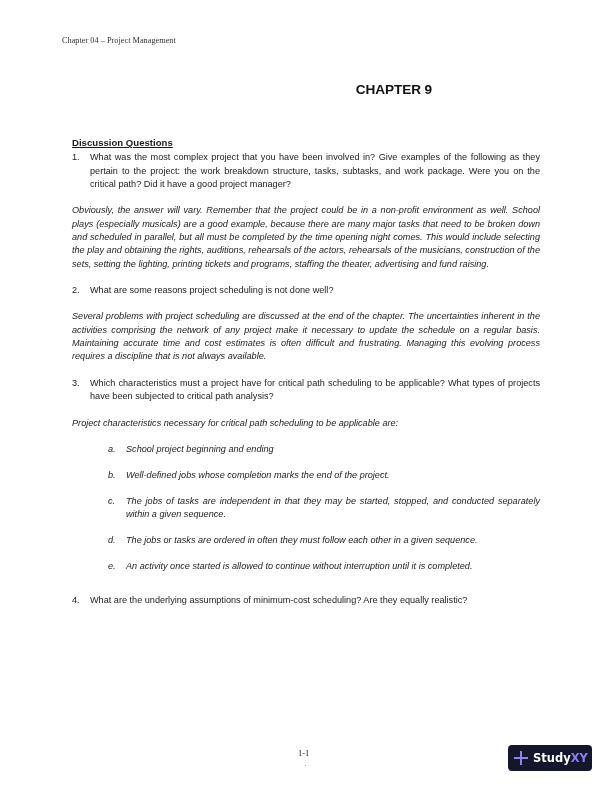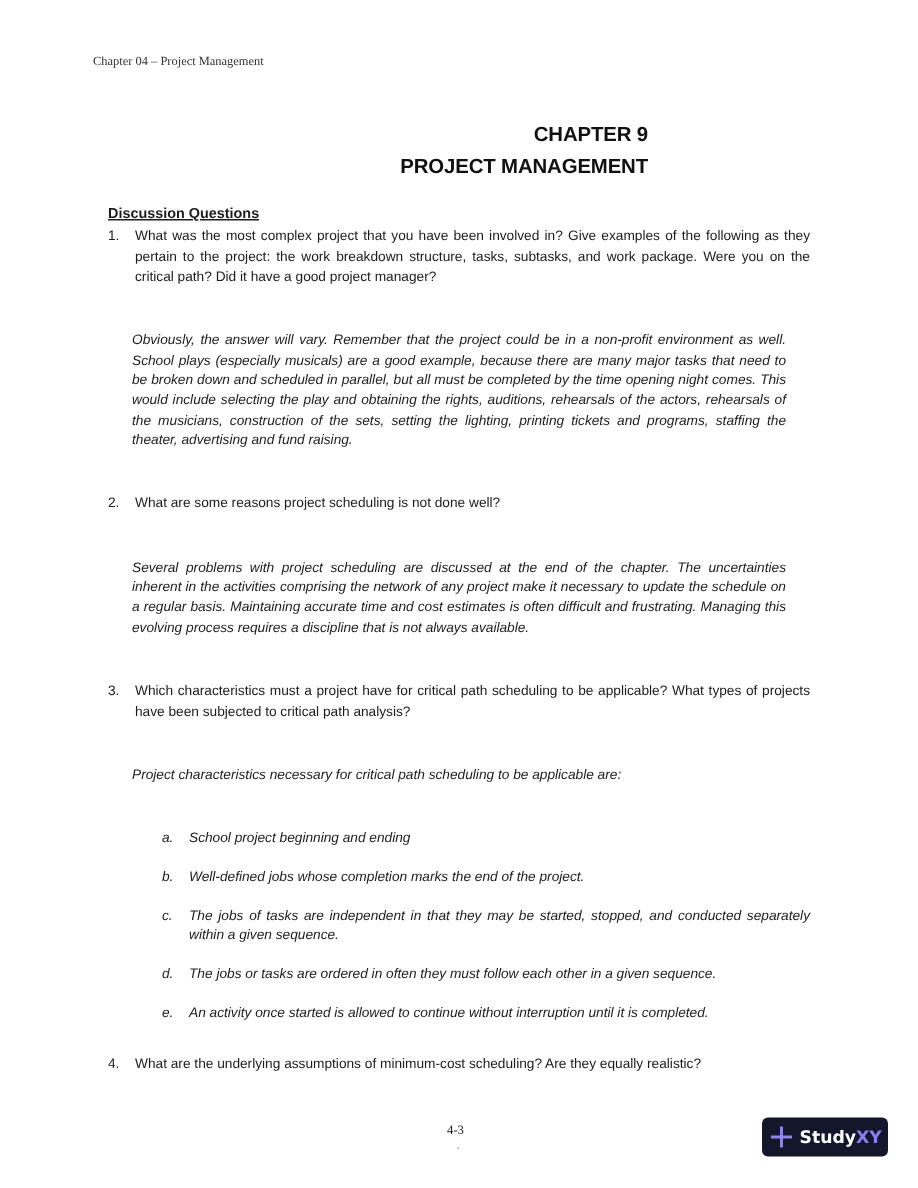--- a/index.html
+++ b/index.html
@@ -15,21 +15,21 @@
     line-height: 20.5px; color: #111; letter-spacing: -0.1px;
   }
   .content {
     position: absolute; left: 72px; top: 136px; width: 468px;
     font-family: Liberation Sans, sans-serif; font-size: 9.15px; line-height: 13.35px; color: #1c1c1c;
   }
   .section-heading { font-weight: bold; text-decoration: underline; font-size: 9.6px; margin: 0 0 2px 0; }
   .question { display: flex; margin: 0; text-align: justify; }
   .q-num { width: 18px; flex: 0 0 18px; }
   .q-text { flex: 1; }
-  .answer { font-style: italic; text-align: justify; margin: 16px; }
+  .answer { font-style: italic; text-align: justify; margin: 0; }
   .gap-md { height: 13px; }
   .sub-list { margin: 0; padding: 0; }
   .sub-item { display: flex; margin: 0 0 12.5px 36px; font-style: italic; text-align: justify; }
   .sub-item:last-child { margin-bottom: 8px; }
   .sub-letter { width: 18px; flex: 0 0 18px; }
   .sub-text { flex: 1; }
   .footer-page {
     position: absolute; left: 298px; top: 748px;
     font-family: "Liberation Serif", serif; font-size: 8.5px; color: #222;
   }
@@ -50,21 +50,20 @@
 </style>
 </head>
 <body>
 
 <div class="page">
 
   <div class="running-header">Chapter 04 – Project Management</div>
 
   <div class="chapter-title">
     <div>CHAPTER 9</div>
-    <div>PROJECT MANAGEMENT</div>
   </div>
 
   <div class="content">
     <div class="section-heading">Discussion Questions</div>
 
     <div class="question">
       <span class="q-num">1.</span>
       <span class="q-text">What was the most complex project that you have been involved in?  Give examples of the following as they pertain to the project: the work breakdown structure, tasks, subtasks, and work package.  Were you on the critical path?  Did it have a good project manager?</span>
     </div>
     <div class="gap-md"></div>
@@ -110,21 +109,21 @@
     </div>
     <div class="gap-md"></div>
 
     <div class="question">
       <span class="q-num">4.</span>
       <span class="q-text">What are the underlying assumptions of minimum-cost scheduling?  Are they equally realistic?</span>
     </div>
     <div class="gap-md"></div>
   </div>
 
-  <div class="footer-page">4-3</div>
+  <div class="footer-page">1-1</div>
   <div class="footer-dot"></div>
 
   <div class="badge">
     <span class="badge-plus"></span>
     <span>Study</span>
       <span class="badge-xy">XY</span>
   </div>
 
 </div>
 

